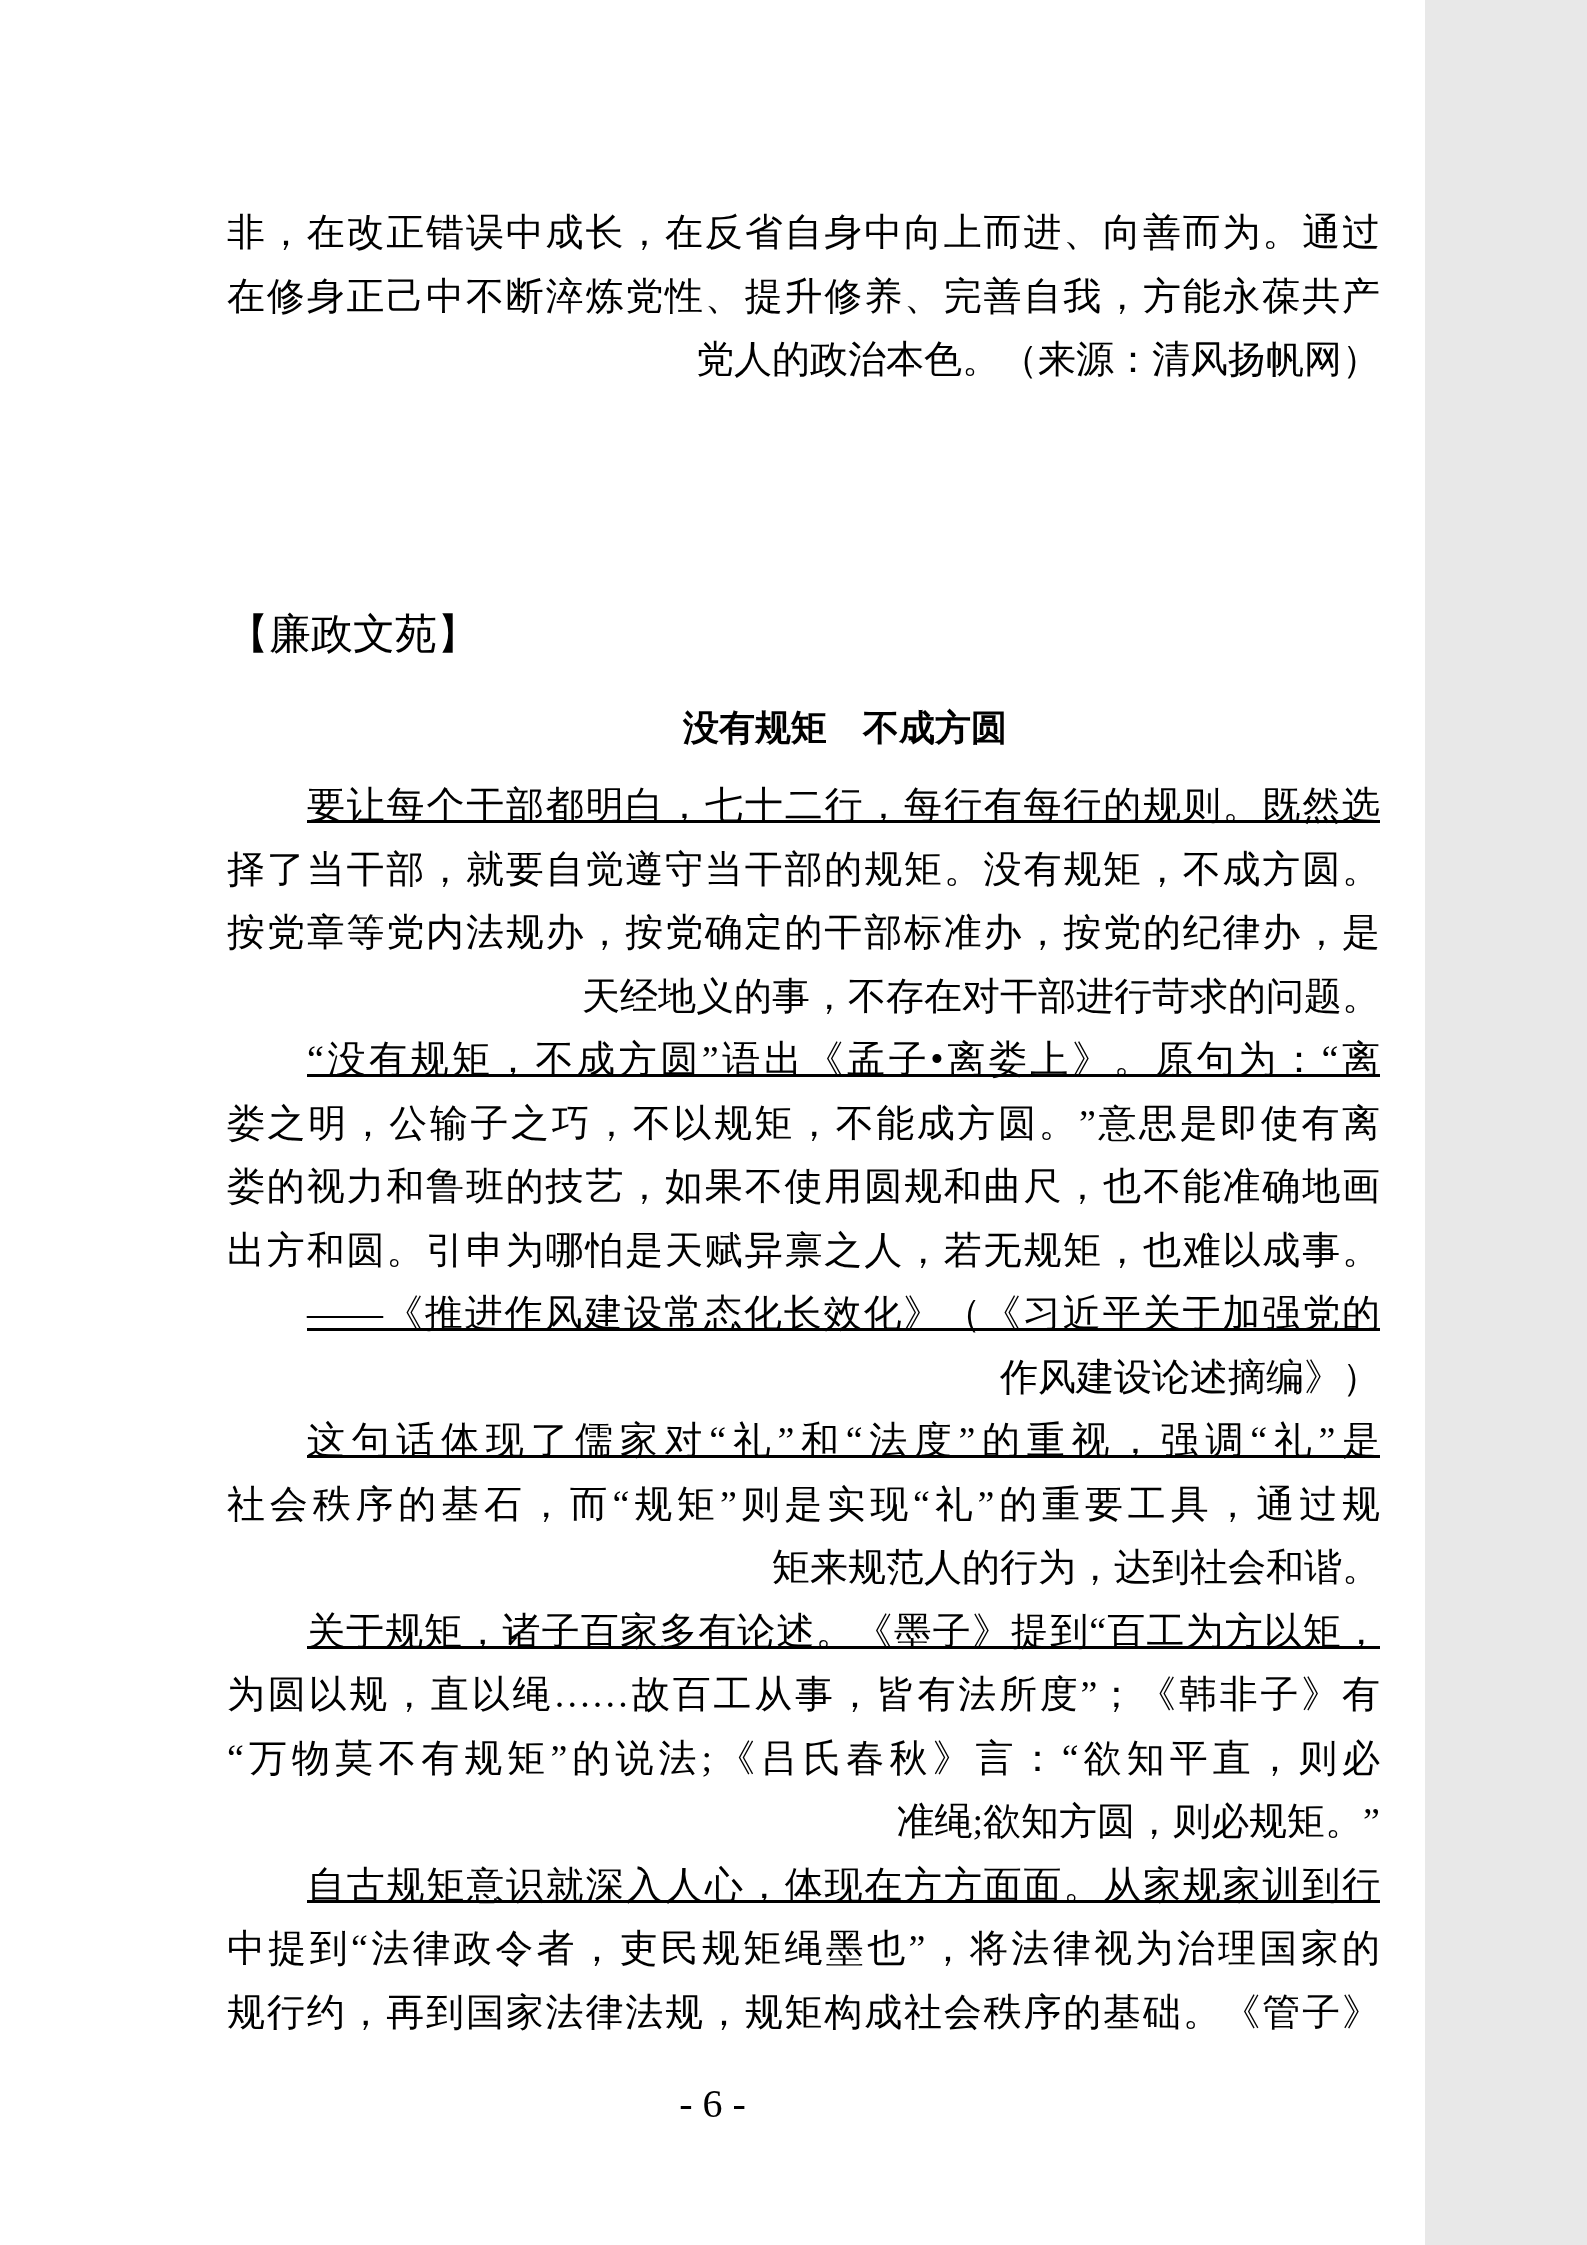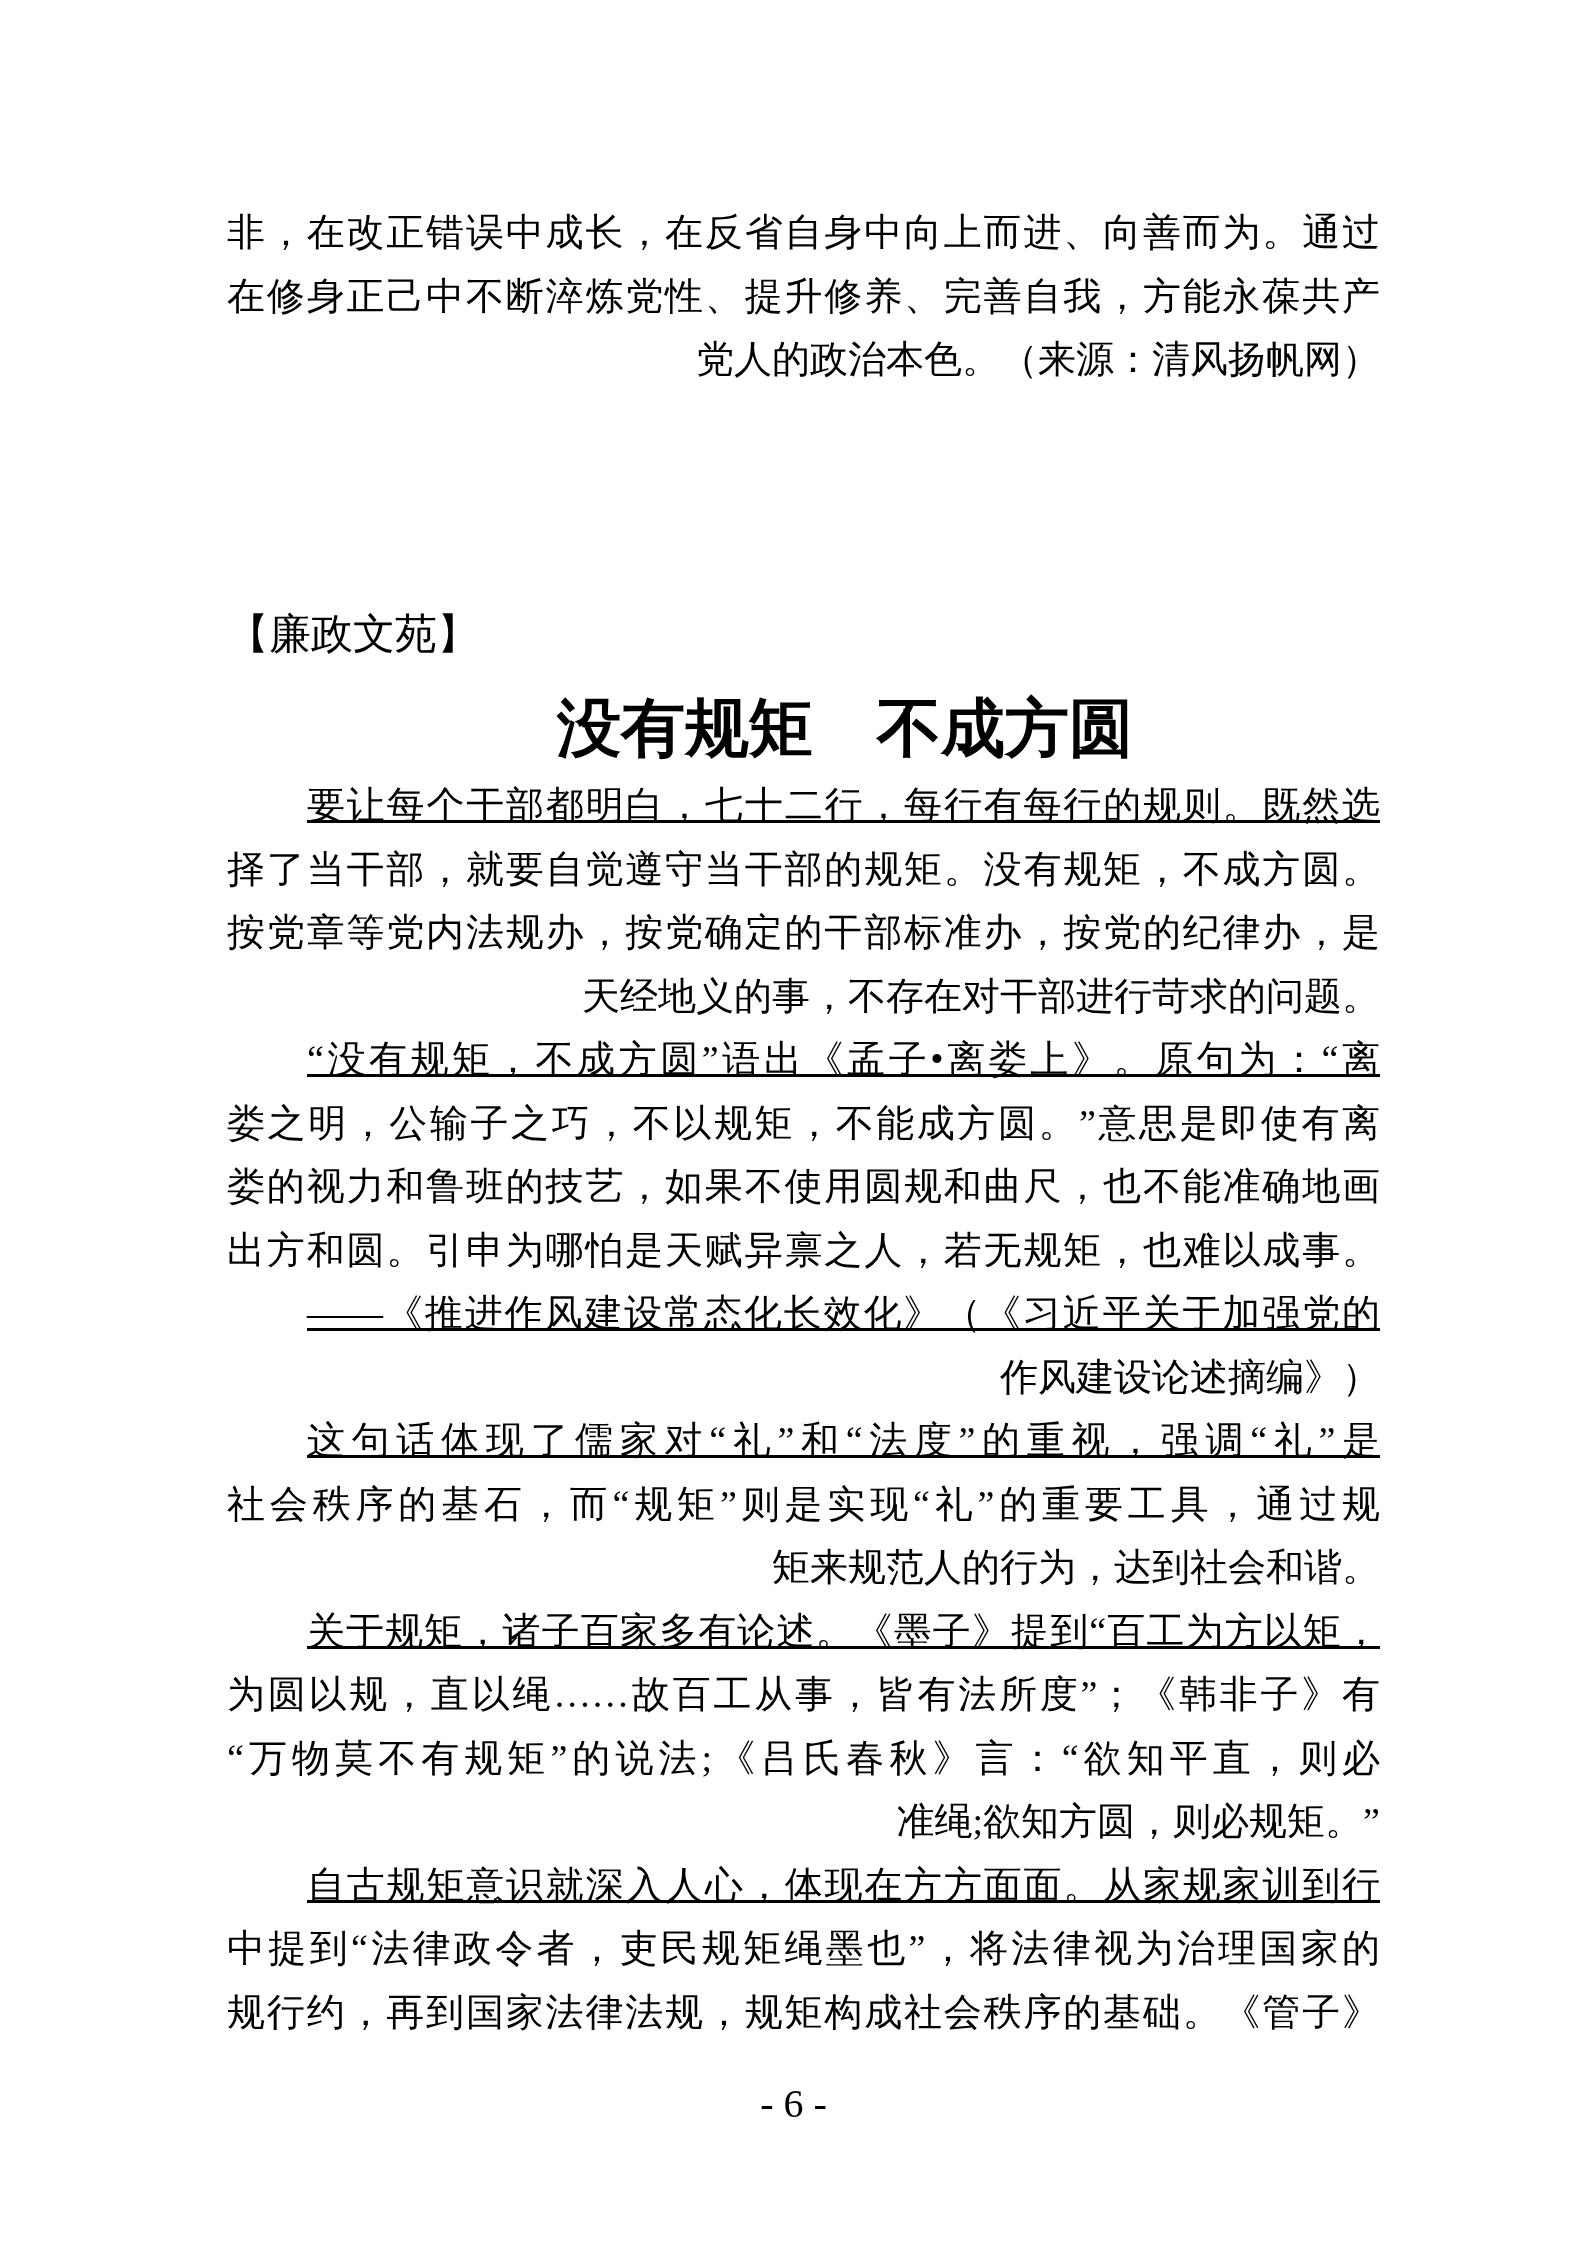--- a/index.html
+++ b/index.html
@@ -2,21 +2,21 @@
 <html><head>
 <meta charset="utf-8">
 <style>
   html, body {
     margin: 0;
     padding: 0;
     background: #e8e8e8;
   }
   .page {
     position: relative;
-    width: 1587px;
+    width: 1425px;
     height: 2245px;
     background: #ffffff;
     color: #000000;
     font-family: "Liberation Serif", "DejaVu Serif", serif;
     overflow: hidden;
   }
   .para-continuation {
     position: absolute;
     left: 227px;
     top: 201px;
@@ -31,21 +31,21 @@
     line-height: 63.5px;
     white-space: nowrap;
     margin-top: 24px;
   }
   .article-title {
     position: absolute;
     left: 227px;
     top: 697px;
     width: 1153px;
     margin: 0;
-    font-size: 64px;
+    font-size: 36px;
     font-weight: bold;
     line-height: 63.5px;
     text-align: center;
     text-indent: 83px;
     white-space: nowrap;
   }
   .article-body {
     position: absolute;
     left: 227px;
     top: 774px;

